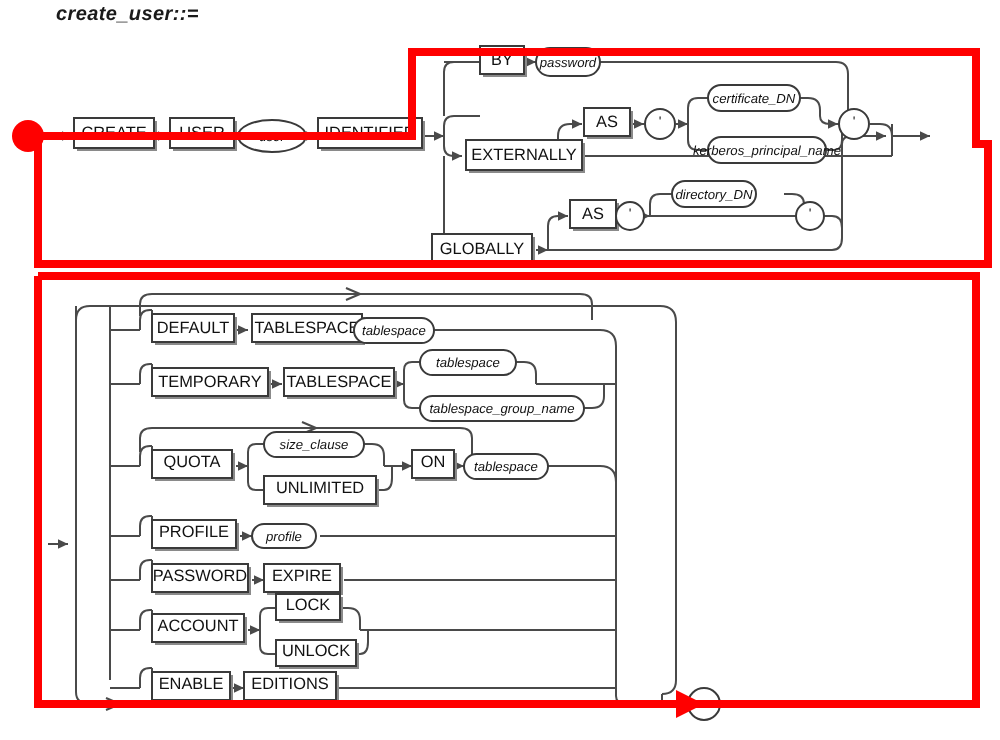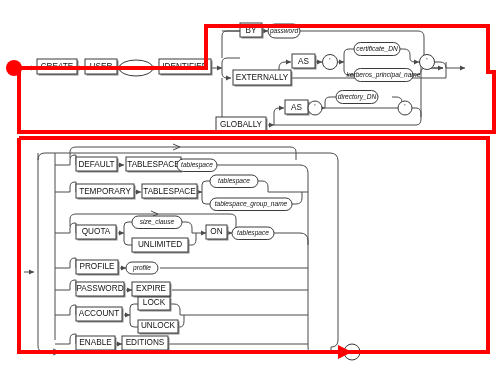--- a/index.html
+++ b/index.html
@@ -91,20 +91,21 @@
   }
   .hl-arrow {
     fill: #ff0000;
   }
 </style>
 </head>
 <body>
 
 <div id="page">
 
+  <div id="title">create_user::=</div>
 
   <svg class="diagram" width="500" height="370" viewBox="0 0 500 370">
 
     <defs>
       <marker id="ah" markerWidth="6" markerHeight="6" refX="5" refY="3" orient="auto" markerUnits="userSpaceOnUse">
         <path d="M0,0.6 L5,3 L0,5.4 Z" class="arrowhead"></path>
       </marker>
     </defs>
 
     <g>

